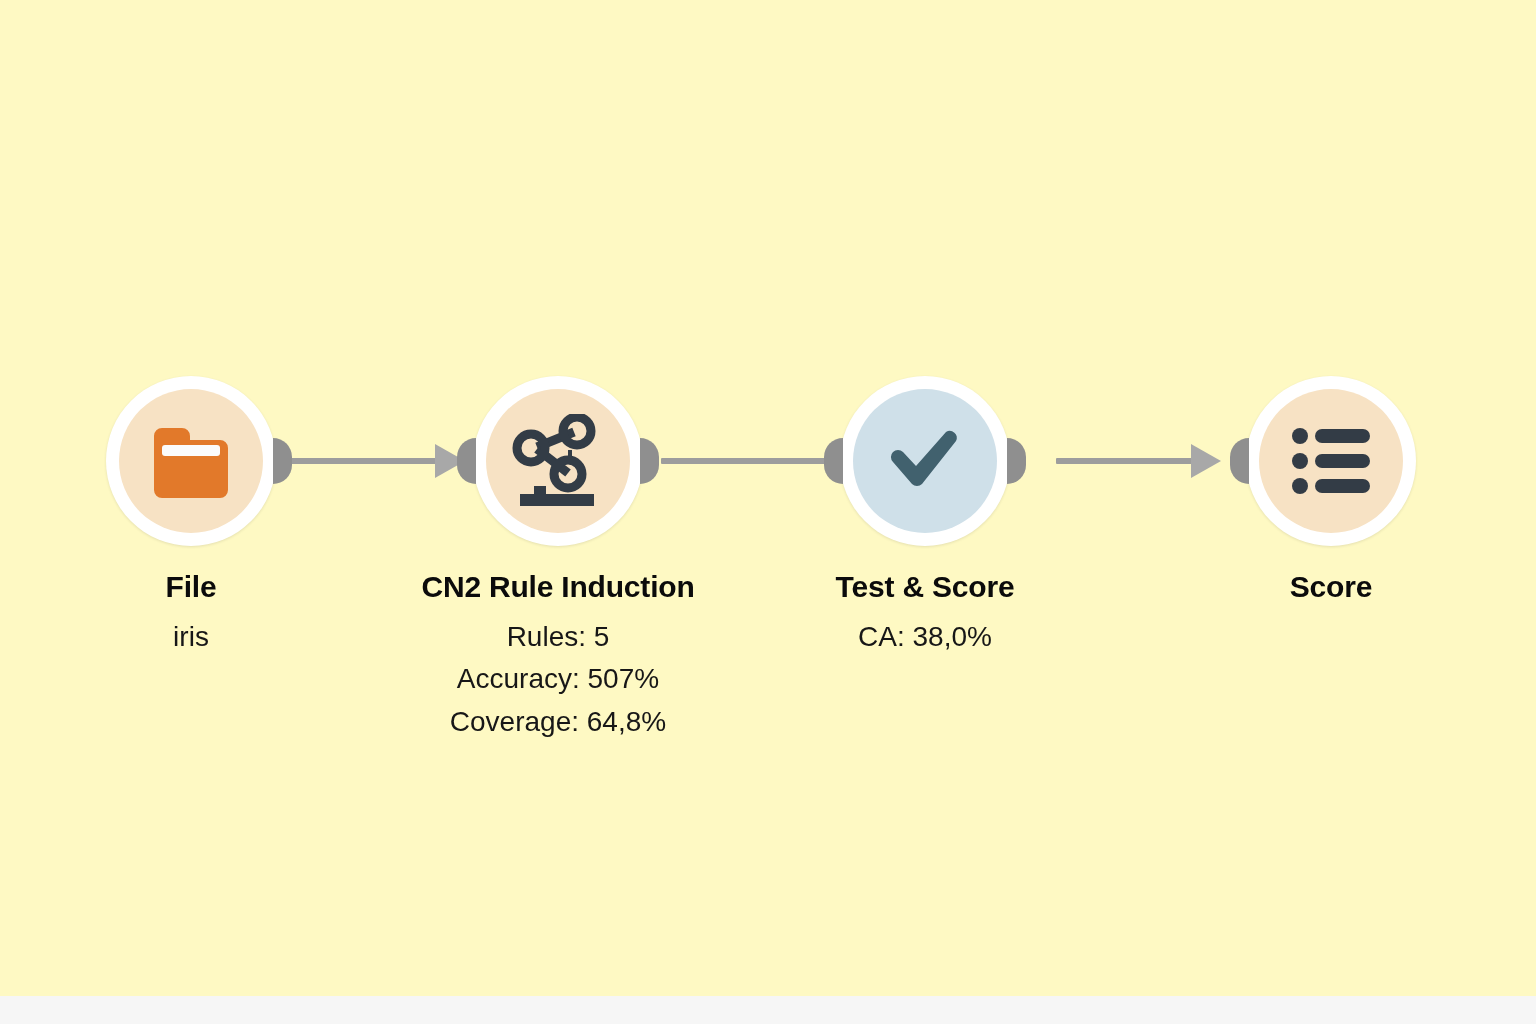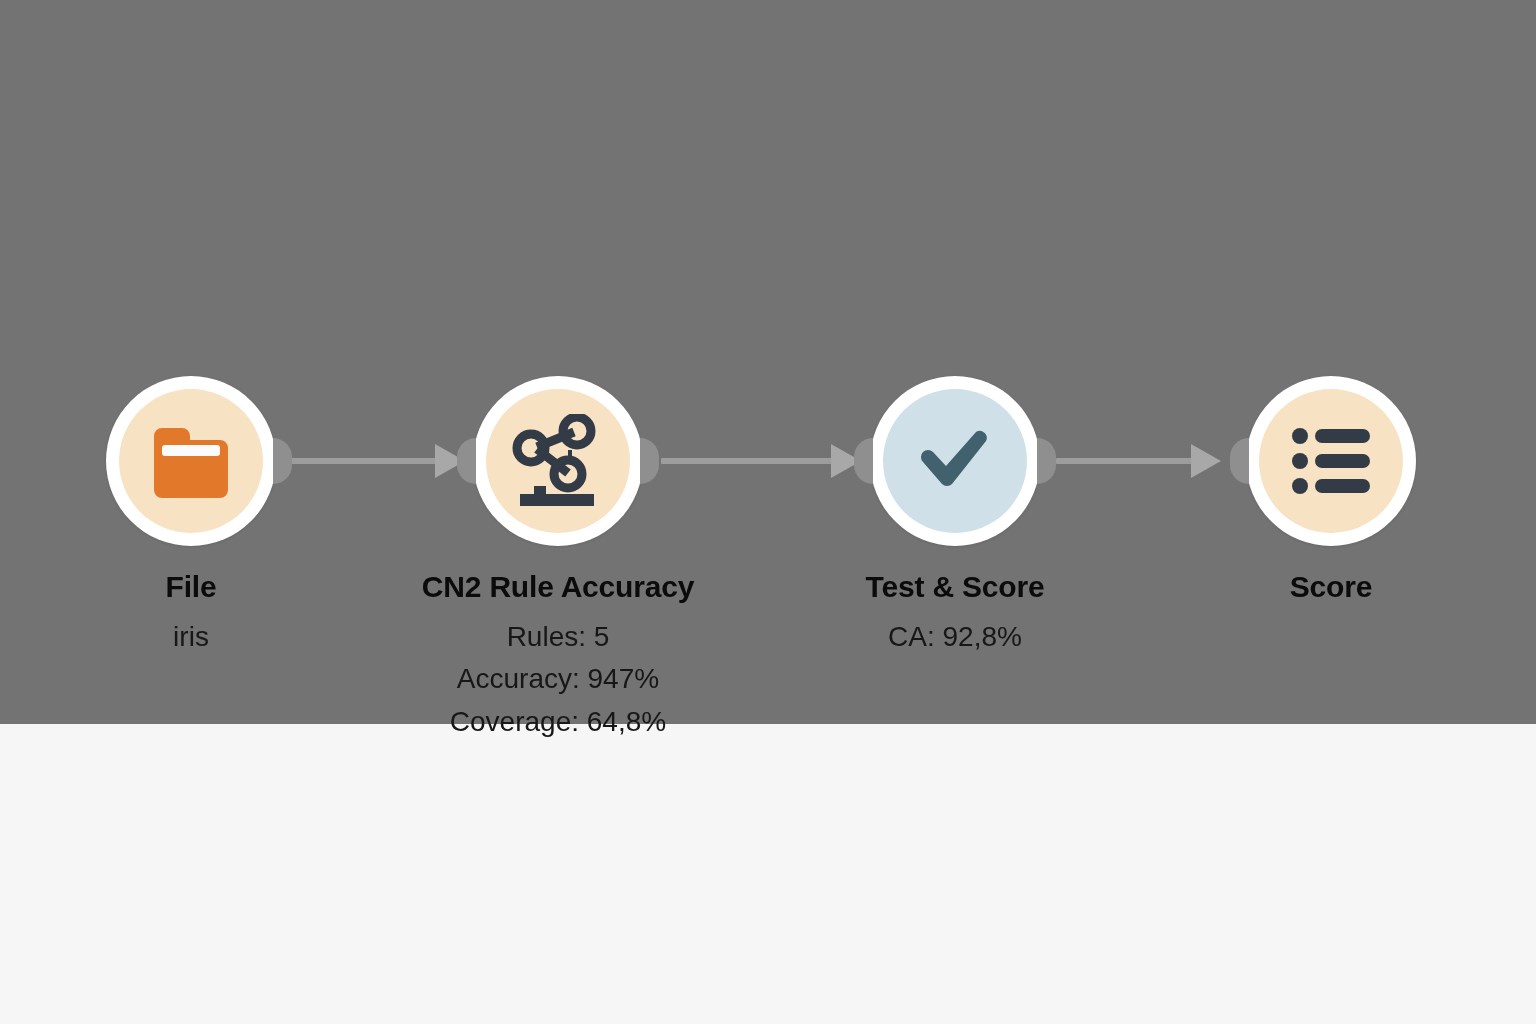--- a/index.html
+++ b/index.html
@@ -10,22 +10,22 @@
     width: 1536px;
     height: 1024px;
     background: #f6f6f6;
     font-family: "Liberation Sans", sans-serif;
     overflow: hidden;
   }
 
   #canvas {
     position: relative;
     width: 1536px;
-    height: 724px;
-    background: #737373;
+    height: 996px;
+    background: #fef9c3;
   }
 
   
   .node {
     position: absolute;
     width: 300px;
     text-align: center;
   }
 
   .node-circle-wrap {
@@ -175,44 +175,44 @@
             <circle cx="21" cy="34" r="14" fill="none" stroke="#333c46" stroke-width="9"></circle>
             <circle cx="67" cy="17" r="14" fill="none" stroke="#333c46" stroke-width="9"></circle>
             <circle cx="58" cy="60" r="14" fill="none" stroke="#333c46" stroke-width="9"></circle>
             <path d="M10 80 h14 v-8 h12 v8 h48 v12 h-74 z" fill="#333c46"></path>
           </svg>
         </span>
       </div>
       <div class="port port-in"></div>
       <div class="port port-out"></div>
     </div>
-    <div class="node-title">CN2 Rule Accuracy</div>
+    <div class="node-title">CN2 Rule Induction</div>
     <div class="node-stats">
       <span class="stat-line">Rules: 5</span>
-      <span class="stat-line">Accuracy: 947%</span>
+      <span class="stat-line">Accuracy: 507%</span>
       <span class="stat-line">Coverage: 64,8%</span>
     </div>
   </div>
 
-  <div class="node" style="left:805px; top:376px;text-align:center;">
+  <div class="node" style="left:775px; top:376px;text-align:center;">
     <div class="node-circle-wrap">
       <div class="node-ring"></div>
       <div class="node-disc disc-blue">
         <span>
           <svg class="icon-svg" width="84" height="74" viewBox="0 0 84 74">
             <path d="M10 38 a7 7 0 0 1 10 -10 L33 42 L63 8 a7 7 0 0 1 10 9 L39 60 a7 7 0 0 1 -10 0 z" fill="#41616e"></path>
           </svg>
         </span>
       </div>
       <div class="port port-in"></div>
       <div class="port port-out"></div>
     </div>
     <div class="node-title">Test &amp; Score</div>
     <div class="node-stats">
-      <span class="stat-line">CA: 92,8%</span>
+      <span class="stat-line">CA: 38,0%</span>
     </div>
   </div>
 
   <div class="node" style="left:1181px; top:376px;">
     <div class="node-circle-wrap">
       <div class="node-ring"></div>
       <div class="node-disc disc-orange">
         <span>
           <svg class="icon-svg" width="78" height="66" viewBox="0 0 78 66">
             <circle cx="8" cy="8" r="8" fill="#333c46"></circle>

